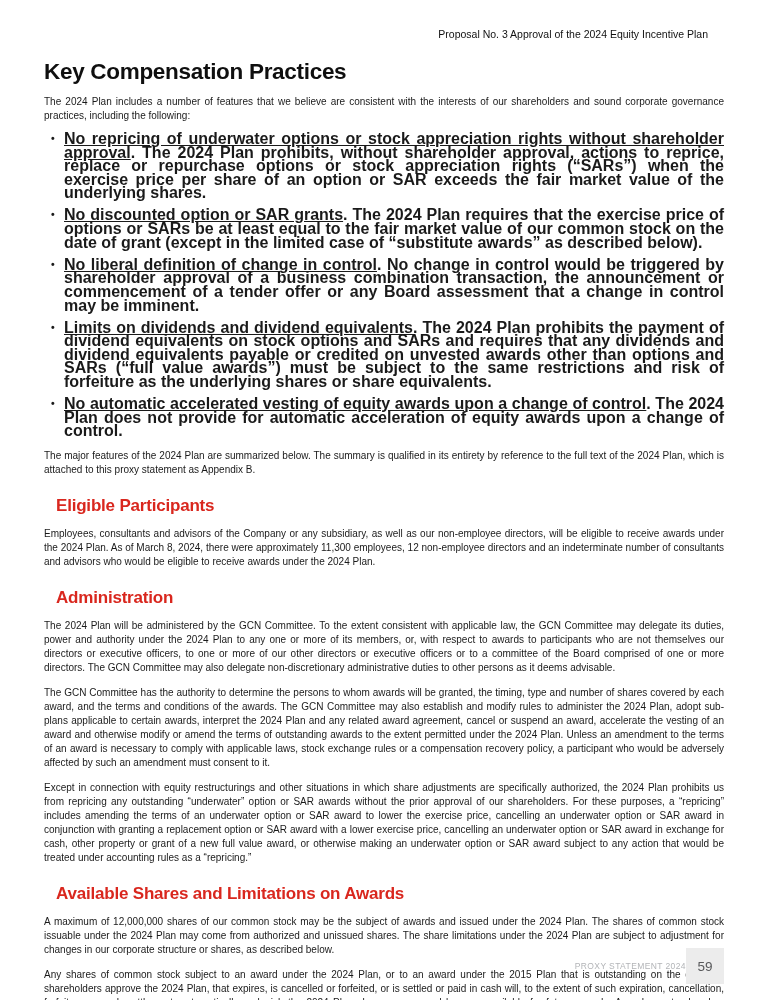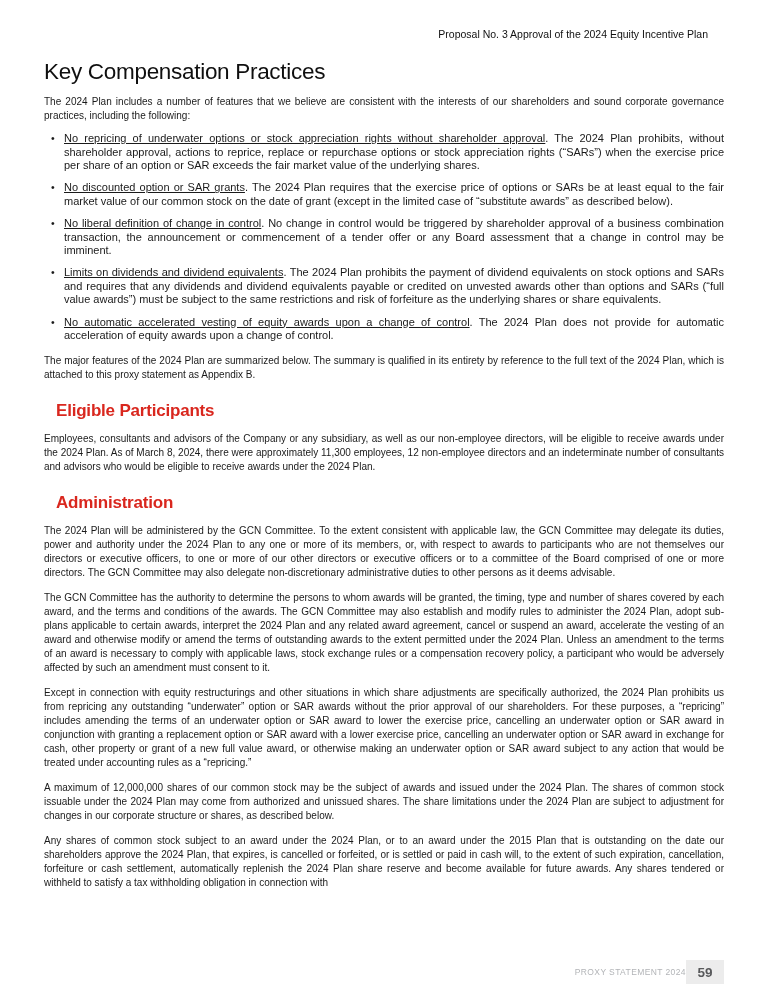--- a/index.html
+++ b/index.html
@@ -16,21 +16,21 @@
   .running-head {
     text-align: right;
     font-size: 10.5px;
     line-height: 12px;
     color: #111111;
     margin: 16px;
   }
   h1.doc-title {
     font-size: 22.5px;
     line-height: 25px;
-    font-weight: normal;
+    font-weight: bold;
     letter-spacing: -0.3px;
     color: #0f0f0f;
     margin: 19px 0 0 0;
   }
   h2.sub-title {
     font-size: 17px;
     line-height: 20px;
     font-weight: bold;
     letter-spacing: -0.2px;
     margin: 19px 0 0 12px;
@@ -41,24 +41,25 @@
     text-align: justify;
     margin: 11px 0 0 0;
   }
   ul.bullets {
     list-style: none;
     margin: 9px 0 0 0;
     padding: 0 0 0 20px;
   }
   ul.bullets li {
     position: relative;
-    font-size: 11px;
+    font-size: 16px;
     line-height: 13.6px;
     text-align: justify;
     margin: 0 0 8.5px 0;
+    font-weight: bold;
   }
   ul.bullets li::before {
     content: "\2022";
     position: absolute;
     left: -13px;
     top: 0;
     font-size: 10.5px;
     color: #1a1a1a;
   }
   .lead { text-decoration: underline; }
@@ -68,25 +69,25 @@
     right: 44px;
     display: flex;
     align-items: center;
   }
   .footer-label {
     font-size: 8.5px;
     letter-spacing: 0.4px;
     color: #b2b4b7;
   }
   .page-num {
-    width: 38px; height: 24px;
+    width: 38px; height: 36px;
     background: #ececec;
     color: #58595b;
     font-size: 13.5px;
-    font-weight: bold;
+    font-weight: normal;
     display: flex;
     align-items: center;
     justify-content: center;
   }
 </style>
 </head>
 <body>
 
 <div class="page">
 
@@ -108,20 +109,21 @@
   <p class="body-text">The major features of the 2024 Plan are summarized below. The summary is qualified in its entirety by reference to the full text of the 2024 Plan, which is attached to this proxy statement as Appendix B.</p>
 
   <h2 class="sub-title accent" style="color: rgb(217, 39, 30);">Eligible Participants</h2>
   <p class="body-text">Employees, consultants and advisors of the Company or any subsidiary, as well as our non-employee directors, will be eligible to receive awards under the 2024 Plan. As of March 8, 2024, there were approximately 11,300 employees, 12 non-employee directors and an indeterminate number of consultants and advisors who would be eligible to receive awards under the 2024 Plan.</p>
 
   <h2 class="sub-title accent" style="color: rgb(217, 39, 30);">Administration</h2>
   <p class="body-text">The 2024 Plan will be administered by the GCN Committee. To the extent consistent with applicable law, the GCN Committee may delegate its duties, power and authority under the 2024 Plan to any one or more of its members, or, with respect to awards to participants who are not themselves our directors or executive officers, to one or more of our other directors or executive officers or to a committee of the Board comprised of one or more directors. The GCN Committee may also delegate non-discretionary administrative duties to other persons as it deems advisable.</p>
   <p class="body-text">The GCN Committee has the authority to determine the persons to whom awards will be granted, the timing, type and number of shares covered by each award, and the terms and conditions of the awards. The GCN Committee may also establish and modify rules to administer the 2024 Plan, adopt sub-plans applicable to certain awards, interpret the 2024 Plan and any related award agreement, cancel or suspend an award, accelerate the vesting of an award and otherwise modify or amend the terms of outstanding awards to the extent permitted under the 2024 Plan. Unless an amendment to the terms of an award is necessary to comply with applicable laws, stock exchange rules or a compensation recovery policy, a participant who would be adversely affected by such an amendment must consent to it.</p>
   <p class="body-text">Except in connection with equity restructurings and other situations in which share adjustments are specifically authorized, the 2024 Plan prohibits us from repricing any outstanding “underwater” option or SAR awards without the prior approval of our shareholders. For these purposes, a “repricing” includes amending the terms of an underwater option or SAR award to lower the exercise price, cancelling an underwater option or SAR award in conjunction with granting a replacement option or SAR award with a lower exercise price, cancelling an underwater option or SAR award in exchange for cash, other property or grant of a new full value award, or otherwise making an underwater option or SAR award subject to any action that would be treated under accounting rules as a “repricing.”</p>
 
+  <h2 class="sub-title accent" style="color: rgb(217, 39, 30);">Available Shares and Limitations on Awards</h2>
   <p class="body-text">A maximum of 12,000,000 shares of our common stock may be the subject of awards and issued under the 2024 Plan. The shares of common stock issuable under the 2024 Plan may come from authorized and unissued shares. The share limitations under the 2024 Plan are subject to adjustment for changes in our corporate structure or shares, as described below.</p>
   <p class="body-text">Any shares of common stock subject to an award under the 2024 Plan, or to an award under the 2015 Plan that is outstanding on the date our shareholders approve the 2024 Plan, that expires, is cancelled or forfeited, or is settled or paid in cash will, to the extent of such expiration, cancellation, forfeiture or cash settlement, automatically replenish the 2024 Plan share reserve and become available for future awards. Any shares tendered or withheld to satisfy a tax withholding obligation in connection with</p>
 
 </div>
 
 <div class="footer">
   <span class="footer-label">PROXY STATEMENT 2024</span>
   <span class="page-num">59</span>
 </div>
 

